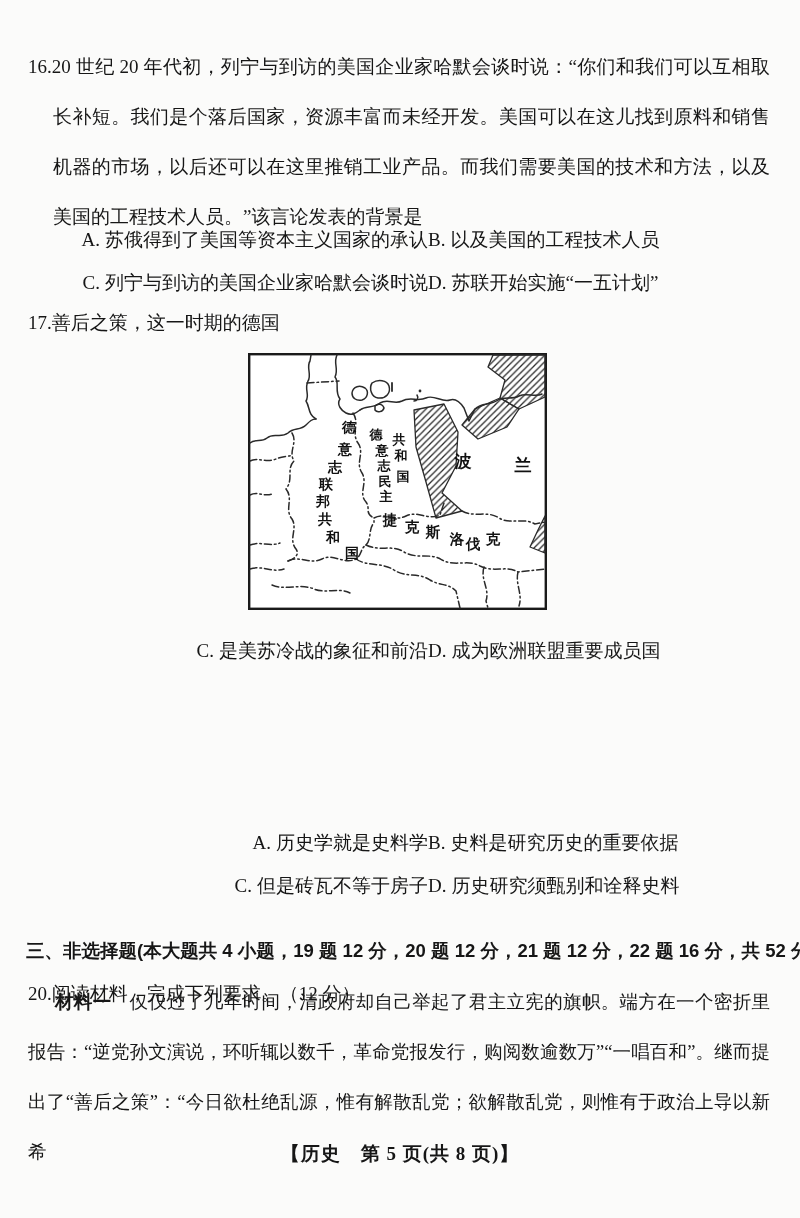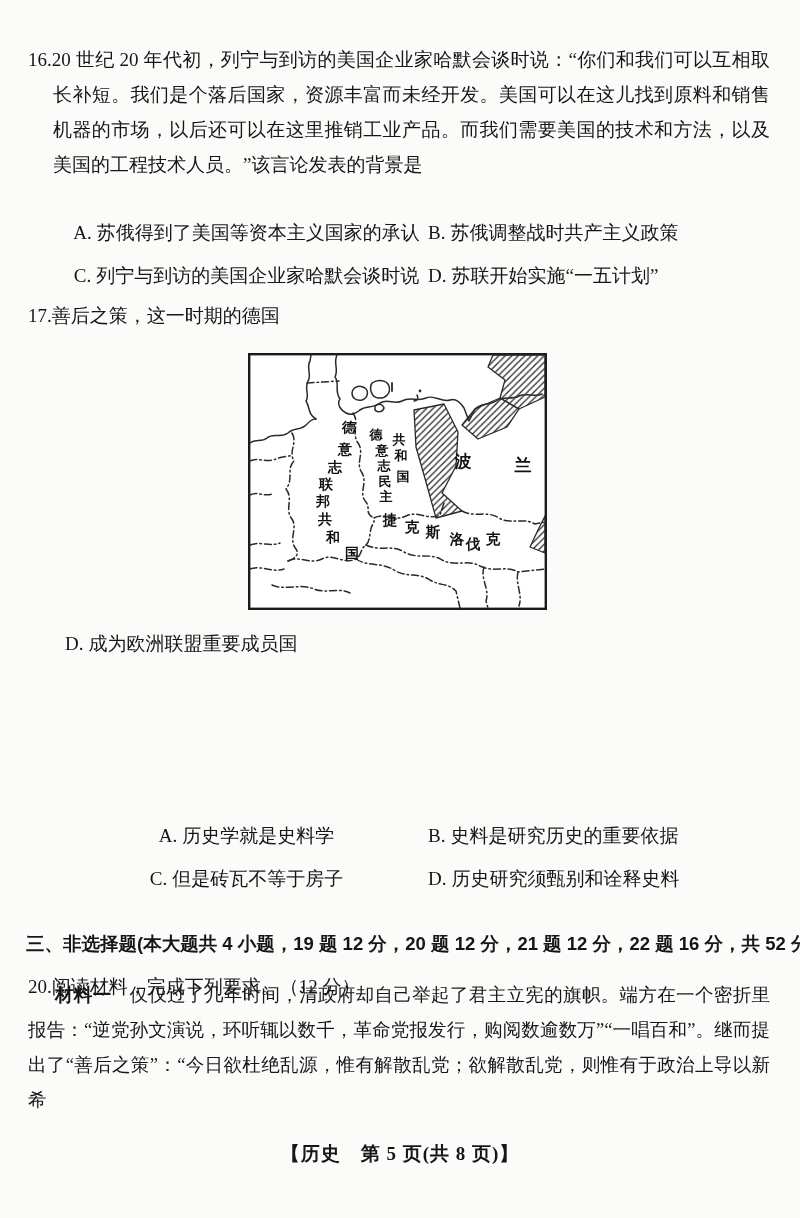--- a/index.html
+++ b/index.html
@@ -5,24 +5,24 @@
   *{box-sizing:border-box;}
   html,body{margin:0;padding:0;background:#888;}
   .page{
     position:relative;width:800px;height:1218px;margin:0 auto;
     background:#fbfbfa;color:#161616;
     font-family:"Liberation Serif","DejaVu Serif",serif;
     overflow:hidden;
   }
   .blk{
     position:absolute;left:28px;width:742px;
-    font-size:19px;line-height:35px;text-align:justify;
+    font-size:19px;line-height:50px;text-align:justify;
   }
   .hang{padding-left:25px;text-indent:-25px;}
-  .opts{left:65px;width:705px;text-align:center;}
+  .opts{left:65px;width:705px;text-align:right;}
   .orow{display:flex;height:43px;}
   .opt{display:inline-block;white-space:nowrap;}
   .o1{width:363px;}
   .olab{margin-right:5px;}
   .sec{
     font-family:"Liberation Sans","DejaVu Sans",sans-serif;
     font-weight:700;white-space:nowrap;font-size:18.5px;
   }
   .material{font-size:18.5px;text-indent:27px;}
   .matlab{
@@ -43,21 +43,21 @@
 <body>
 
 <div class="page">
 
   <div class="blk hang" style="top:42px">
     <span>16.</span><span>20 世纪 20 年代初，列宁与到访的美国企业家哈默会谈时说：“你们和我们可以互相取长补短。我们是个落后国家，资源丰富而未经开发。美国可以在这儿找到原料和销售机器的市场，以后还可以在这里推销工业产品。而我们需要美国的技术和方法，以及美国的工程技术人员。”该言论发表的背景是</span>
   </div>
   <div class="blk opts" style="top:215px">
     <div class="orow">
       <span class="opt o1"><span class="olab">A.</span><span>苏俄得到了美国等资本主义国家的承认</span></span>
-      <span class="opt"><span class="olab">B.</span><span>苏俄调整战时共产主义政策</span></span>
+      <span class="opt"><span class="olab">B.</span><span>以及美国的工程技术人员</span></span>
     </div>
     <div class="orow">
       <span class="opt o1"><span class="olab">C.</span><span>列宁与到访的美国企业家哈默会谈时说</span></span>
       <span class="opt"><span class="olab">D.</span><span>苏联开始实施“一五计划”</span></span>
     </div>
   </div>
 
   <div class="blk hang" style="top:298px">
     <span>17.</span><span>善后之策，这一时期的德国</span>
   </div>
@@ -147,20 +147,21 @@
         <text x="185" y="184">斯</text>
         <text x="209" y="191">洛</text>
         <text x="225" y="196">伐</text>
         <text x="245" y="191">克</text>
       </g>
     </svg>
   </figure>
 
   <div class="blk opts" style="top:626px">
     <div class="orow">
+      <span class="opt o1"><span class="olab">C.</span><span>是美苏冷战的象征和前沿</span></span>
       <span class="opt"><span class="olab">D.</span><span>成为欧洲联盟重要成员国</span></span>
     </div>
   </div>
 
   <div class="blk opts" style="top:818px">
     <div class="orow">
       <span class="opt o1"><span class="olab">A.</span><span>历史学就是史料学</span></span>
       <span class="opt"><span class="olab">B.</span><span>史料是研究历史的重要依据</span></span>
     </div>
     <div class="orow">

